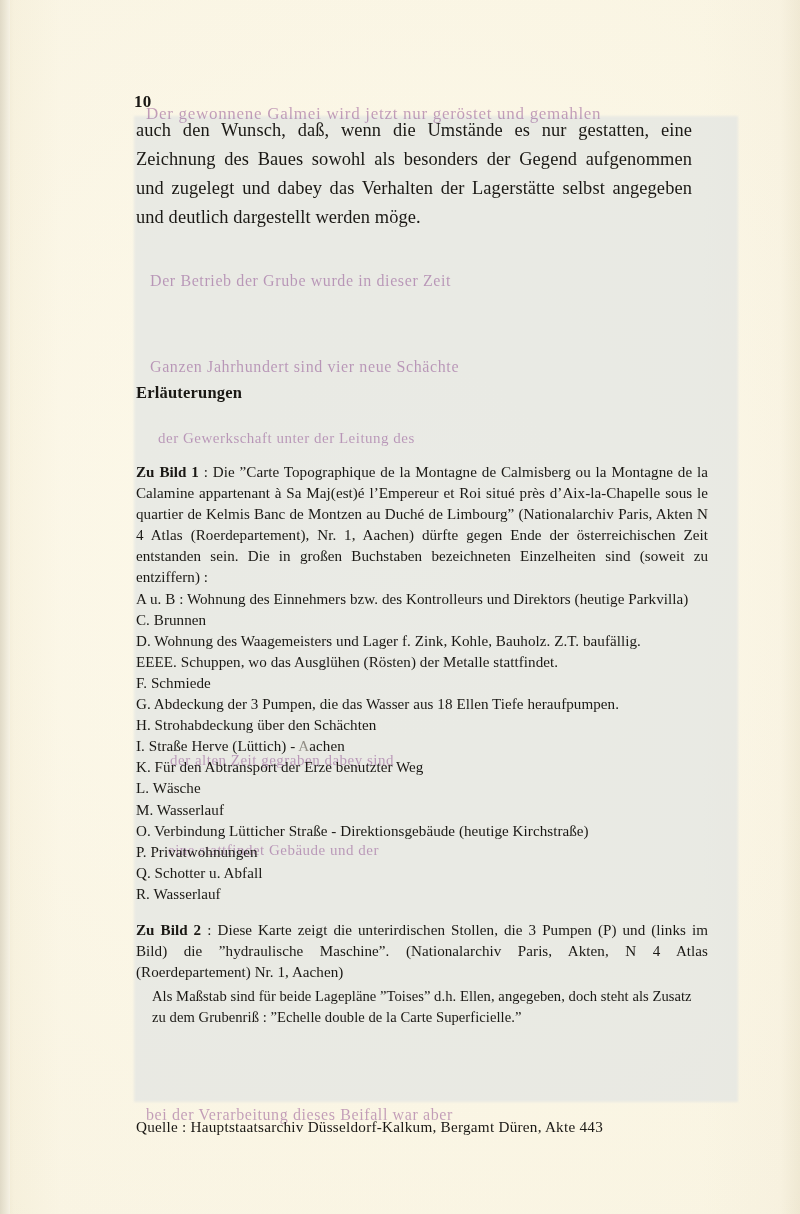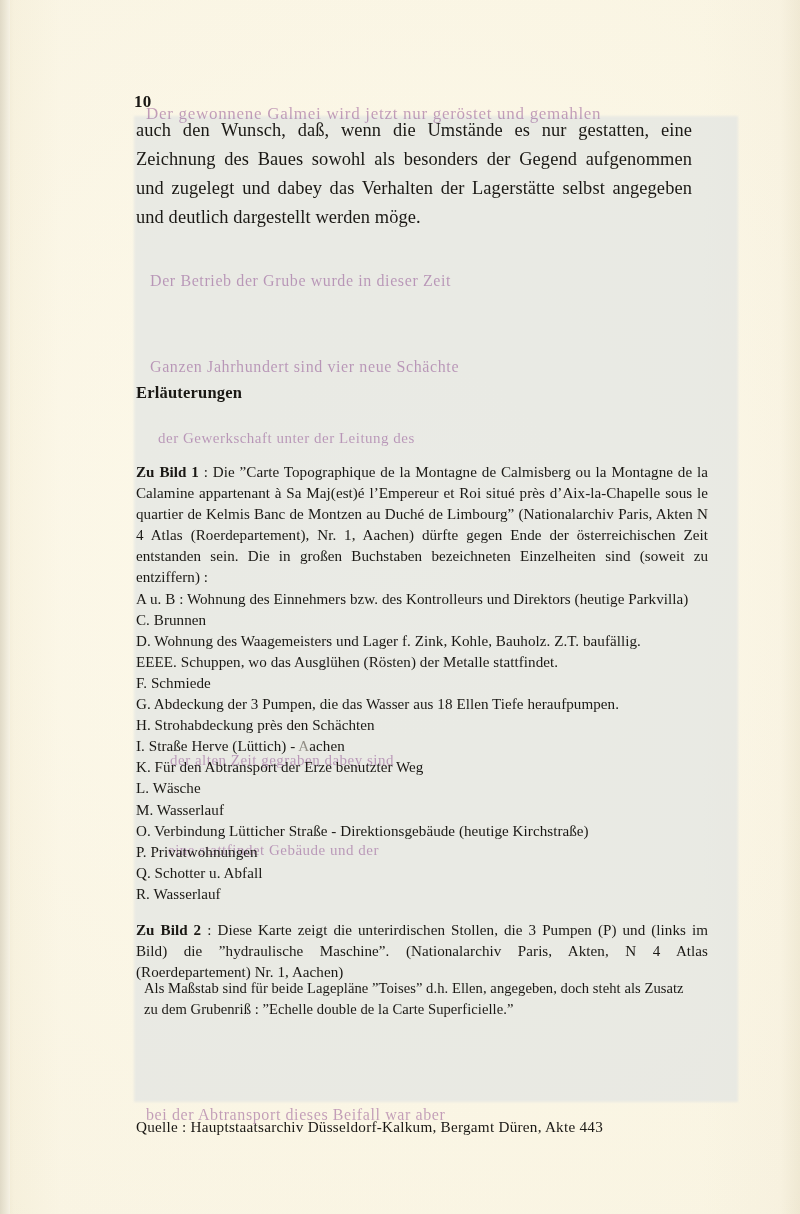--- a/index.html
+++ b/index.html
@@ -158,21 +158,21 @@
 
   .scale-note {
     position: absolute;
     left: 136px;
     top: 970px;
     width: 572px;
     font-size: 14.6px;
     line-height: 21px;
     letter-spacing: .05px;
   }
-  .scale-note p { margin: 8px; }
+  .scale-note p { margin: 16px; }
 
   .source {
     position: absolute;
     left: 136px;
     top: 1118px;
     font-size: 15.2px;
     letter-spacing: .25px;
   }
 </style>
 </head>
@@ -181,21 +181,21 @@
 <div class="paper"></div>
 <div class="binding-edge"></div>
 <div class="page-shadow"></div>
 
 <div class="bleed bleed-1">Der gewonnene Galmei wird jetzt nur geröstet und gemahlen</div>
 <div class="bleed bleed-2">Der Betrieb der Grube wurde in dieser Zeit</div>
 <div class="bleed bleed-3">Ganzen Jahrhundert sind vier neue Schächte</div>
 <div class="bleed bleed-4">der Gewerkschaft unter der Leitung des</div>
 <div class="bleed bleed-5">der alten Zeit gegraben dabey sind</div>
 <div class="bleed bleed-6">eine stattfindet Gebäude und der</div>
-<div class="bleed bleed-7">bei der Abtransport dieses Beifall war aber</div>
+<div class="bleed bleed-7">bei der Verarbeitung dieses Beifall war aber</div>
 
 <div class="page">
 
   <div class="folio">10</div>
 
   <div class="opening">
     <p>auch den Wunsch, daß, wenn die Umstände es nur gestatten, eine Zeichnung des Baues sowohl als besonders der Gegend aufgenommen und zugelegt und dabey das Verhalten der Lagerstätte selbst angegeben und deutlich dargestellt werden möge.</p>
   </div>
 
   <div class="section-heading">Erläuterungen</div>
@@ -203,21 +203,21 @@
   <div class="explain">
 
     <p class="just"><span class="lead">Zu Bild 1</span><span> : Die ”Carte Topographique de la Montagne de Calmisberg ou la Montagne de la Calamine appartenant à Sa Maj(est)é l’Empereur et Roi situé près d’Aix-la-Chapelle sous le quartier de Kelmis Banc de Montzen au Duché de Limbourg” (Nationalarchiv Paris, Akten N 4 Atlas (Roerdepartement), Nr. 1, Aachen) dürfte gegen Ende der österreichischen Zeit entstanden sein. Die in großen Buchstaben bezeichneten Einzelheiten sind (soweit zu entziffern) :</span></p>
 
     <p class="item">A u. B : Wohnung des Einnehmers bzw. des Kontrolleurs und Direktors (heutige Parkvilla)</p>
     <p class="item">C. Brunnen</p>
     <p class="just">D. Wohnung des Waagemeisters und Lager f. Zink, Kohle, Bauholz. Z.T. baufällig.</p>
     <p class="item">EEEE. Schuppen, wo das Ausglühen (Rösten) der Metalle stattfindet.</p>
     <p class="item">F. Schmiede</p>
     <p class="item">G. Abdeckung der 3 Pumpen, die das Wasser aus 18 Ellen Tiefe heraufpumpen.</p>
-    <p class="item">H. Strohabdeckung près den Schächten</p>
+    <p class="item">H. Strohabdeckung über den Schächten</p>
     <p class="item"><span>I. Straße Herve (Lüttich) - </span><span class="faded">A</span><span>achen</span></p>
     <p class="item">K. Für den Abtransport der Erze benutzter Weg</p>
     <p class="item">L. Wäsche</p>
     <p class="item">M. Wasserlauf</p>
     <p class="item">O. Verbindung Lütticher Straße - Direktionsgebäude (heutige Kirchstraße)</p>
     <p class="item">P. Privatwohnungen</p>
     <p class="item">Q. Schotter u. Abfall</p>
     <p class="item">R. Wasserlauf</p>
 
     <div class="blockgap"></div>

